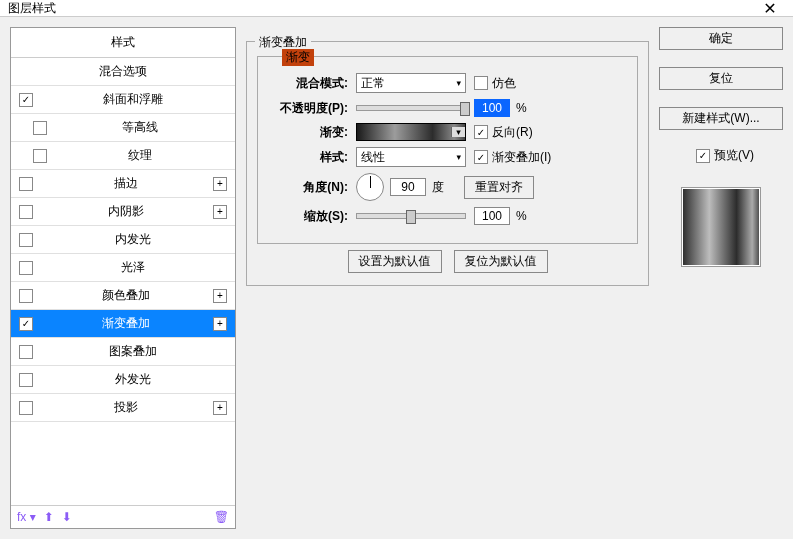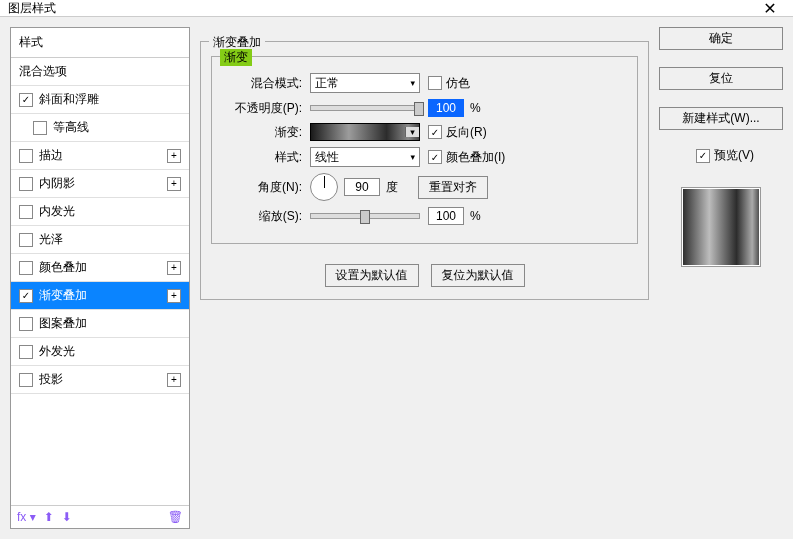--- a/index.html
+++ b/index.html
@@ -4,58 +4,58 @@
 <style>
 * { box-sizing: border-box; margin: 0; padding: 0; font-family: "Microsoft YaHei", sans-serif; font-size: 12px; }
 body { background: #f0f0f0; width: 793px; height: 539px; display: flex; flex-direction: column; }
 
 .titlebar { height: 17px; background: #fff; border-bottom: 1px solid #ccc; display: flex; align-items: center; padding: 0 8px; }
 .titlebar .title { flex: 1; }
 .titlebar .close { width: 30px; text-align: center; font-size: 16px; cursor: pointer; }
 
 .main { flex: 1; display: flex; padding: 10px; gap: 10px; background: #f0f0f0; }
 
-.left-panel { width: 180px; display: flex; flex-direction: column; border: 1px solid #999; background: #fff; }
+.left-panel { width: 226px; display: flex; flex-direction: column; border: 1px solid #999; background: #fff; text-align: center; }
 .styles-header { padding: 6px 8px; border-bottom: 1px solid #ccc; }
 .style-item { display: flex; align-items: center; padding: 5px 8px; border-bottom: 1px solid #e0e0e0; cursor: pointer; }
 .style-item .lbl { flex: 1; }
 .style-item.sub { padding-left: 22px; }
 .style-item.selected { background: #0a84ff; color: #fff; }
 .style-item .chk { width: 14px; height: 14px; margin-right: 6px; border: 1px solid #888; background: #fff; display: inline-flex; align-items: center; justify-content: center; font-size: 10px; color: #000; }
 .style-item .chk.checked::after { content: "✓"; }
 .style-item.selected .chk.checked::after { color: #000; }
 .style-item .plus { width: 14px; height: 14px; border: 1px solid #888; display: inline-flex; align-items: center; justify-content: center; font-size: 10px; background: #fff; color: #000; }
 .left-footer { margin-top: auto; border-top: 1px solid #ccc; padding: 4px 6px; display: flex; align-items: center; gap: 8px; }
 .left-footer .sp { flex: 1; }
 .left-footer span { cursor: pointer; color: #8b5cf6; }
 
 .center-panel { flex: 1; position: relative; padding-top: 14px; }
 .fieldset { border: 1px solid #aaa; padding: 8px 0 12px 0; position: relative; }
 .fieldset > legend { position: absolute; top: -8px; left: 8px; background: #f0f0f0; padding: 0 4px; }
 .fieldset-inner { border: 1px solid #aaa; margin: 6px 10px 0 10px; padding: 10px 10px 12px 10px; position: relative; }
-.fieldset-inner > legend { position: absolute; top: -8px; left: 8px; background: #84cc16; padding: 0 4px; }
+.fieldset-inner > legend { position: absolute; top: -8px; left: 24px; background: #c2410c; padding: 0 4px; }
 .row { display: flex; align-items: center; margin: 6px 0; }
-.row-label { width: 80px; text-align: right; margin-right: 8px; }
+.row-label { width: 80px; text-align: right; margin-right: 8px; font-weight: bold; }
 .select { width: 110px; height: 20px; border: 1px solid #888; background: #fff; display: inline-flex; align-items: center; justify-content: space-between; padding: 4px 4px; cursor: pointer; }
 .select .caret { font-size: 9px; }
 .chkbox { width: 14px; height: 14px; border: 1px solid #888; margin: 0 4px 0 8px; display: inline-flex; align-items: center; justify-content: center; background: #fff; font-size: 10px; }
 .chkbox.checked::after { content: "✓"; }
 .slider { width: 110px; height: 6px; background: #ddd; border: 1px solid #999; position: relative; margin-right: 8px; }
 .slider .thumb { position: absolute; top: -4px; width: 10px; height: 14px; background: #ccc; border: 1px solid #666; }
 .slider .thumb-right { right: -5px; }
 .slider .thumb-center { left: 50%; margin-left: -5px; }
 .numbox { width: 36px; height: 18px; border: 1px solid #888; background: #fff; text-align: center; line-height: 16px; }
 .numbox.hl { background: #0a66ff; color: #fff; border-color: #0a66ff; }
 .unit { margin-left: 6px; }
 .gradient { width: 110px; height: 18px; border: 1px solid #000; background: linear-gradient(90deg,#1a1a1a,#9c9c9c 35%,#2c2c2c 70%,#888 90%,#444); display: inline-flex; align-items: center; justify-content: flex-end; cursor: pointer; }
 .gradient .caret { background: #ddd; border-left: 1px solid #666; width: 14px; text-align: center; font-size: 9px; }
 .angle-dial { width: 28px; height: 28px; border: 1px solid #888; border-radius: 50%; position: relative; margin-right: 6px; background: #fff; }
 .angle-dial::after { content: ""; position: absolute; left: 50%; top: 2px; width: 1px; height: 12px; background: #000; }
 .btn { border: 1px solid #888; background: #f0f0f0; padding: 2px 10px; cursor: pointer; text-align: right; }
-.btn-row { display: flex; justify-content: center; gap: 12px; margin-top: 20px; }
+.btn-row { display: flex; justify-content: center; gap: 12px; margin-top: 6px; }
 
 .right-panel { width: 124px; display: flex; flex-direction: column; gap: 17px; align-items: stretch; }
 .right-panel .btn { width: 100%; text-align: center; }
 .preview-chk { display: flex; align-items: center; justify-content: center; }
 .preview-box { width: 80px; height: 80px; border: 1px solid #999; background: linear-gradient(90deg,#2a2a2a,#bdbdbd 35%,#2c2c2c 70%,#aaa 90%,#444); margin: 6px auto 0; box-shadow: inset 0 0 0 1px #fff; }
 </style>
 </head>
 <body>
 
 <div class="titlebar">
@@ -71,20 +71,24 @@
         <div class="style-item">
           <span class="lbl">混合选项</span>
         </div>
         <div class="style-item">
           <span class="chk checked"></span>
           <span class="lbl">斜面和浮雕</span>
         </div>
         <div class="style-item sub">
           <span class="chk"></span>
           <span class="lbl">等高线</span>
+        </div>
+        <div class="style-item sub">
+          <span class="chk"></span>
+          <span class="lbl">纹理</span>
         </div>
         <div class="style-item">
           <span class="chk"></span>
           <span class="lbl">描边</span>
           <span class="plus">+</span>
         </div>
         <div class="style-item">
           <span class="chk"></span>
           <span class="lbl">内阴影</span>
           <span class="plus">+</span>
@@ -164,21 +168,21 @@
           <span>反向(R)</span>
         </div>
 
         <div class="row">
           <div class="row-label">样式:</div>
           <div class="select">
             <span>线性</span>
               <span class="caret">▾</span>
           </div>
           <span class="chkbox checked"></span>
-          <span>颜色叠加(I)</span>
+          <span>渐变叠加(I)</span>
         </div>
 
         <div class="row">
           <div class="row-label">角度(N):</div>
           <div class="angle-dial"></div>
           <div class="numbox">90</div>
           <span class="unit">度</span>
           <span style="width:20px"></span>
           <div class="btn">重置对齐</div>
         </div>

